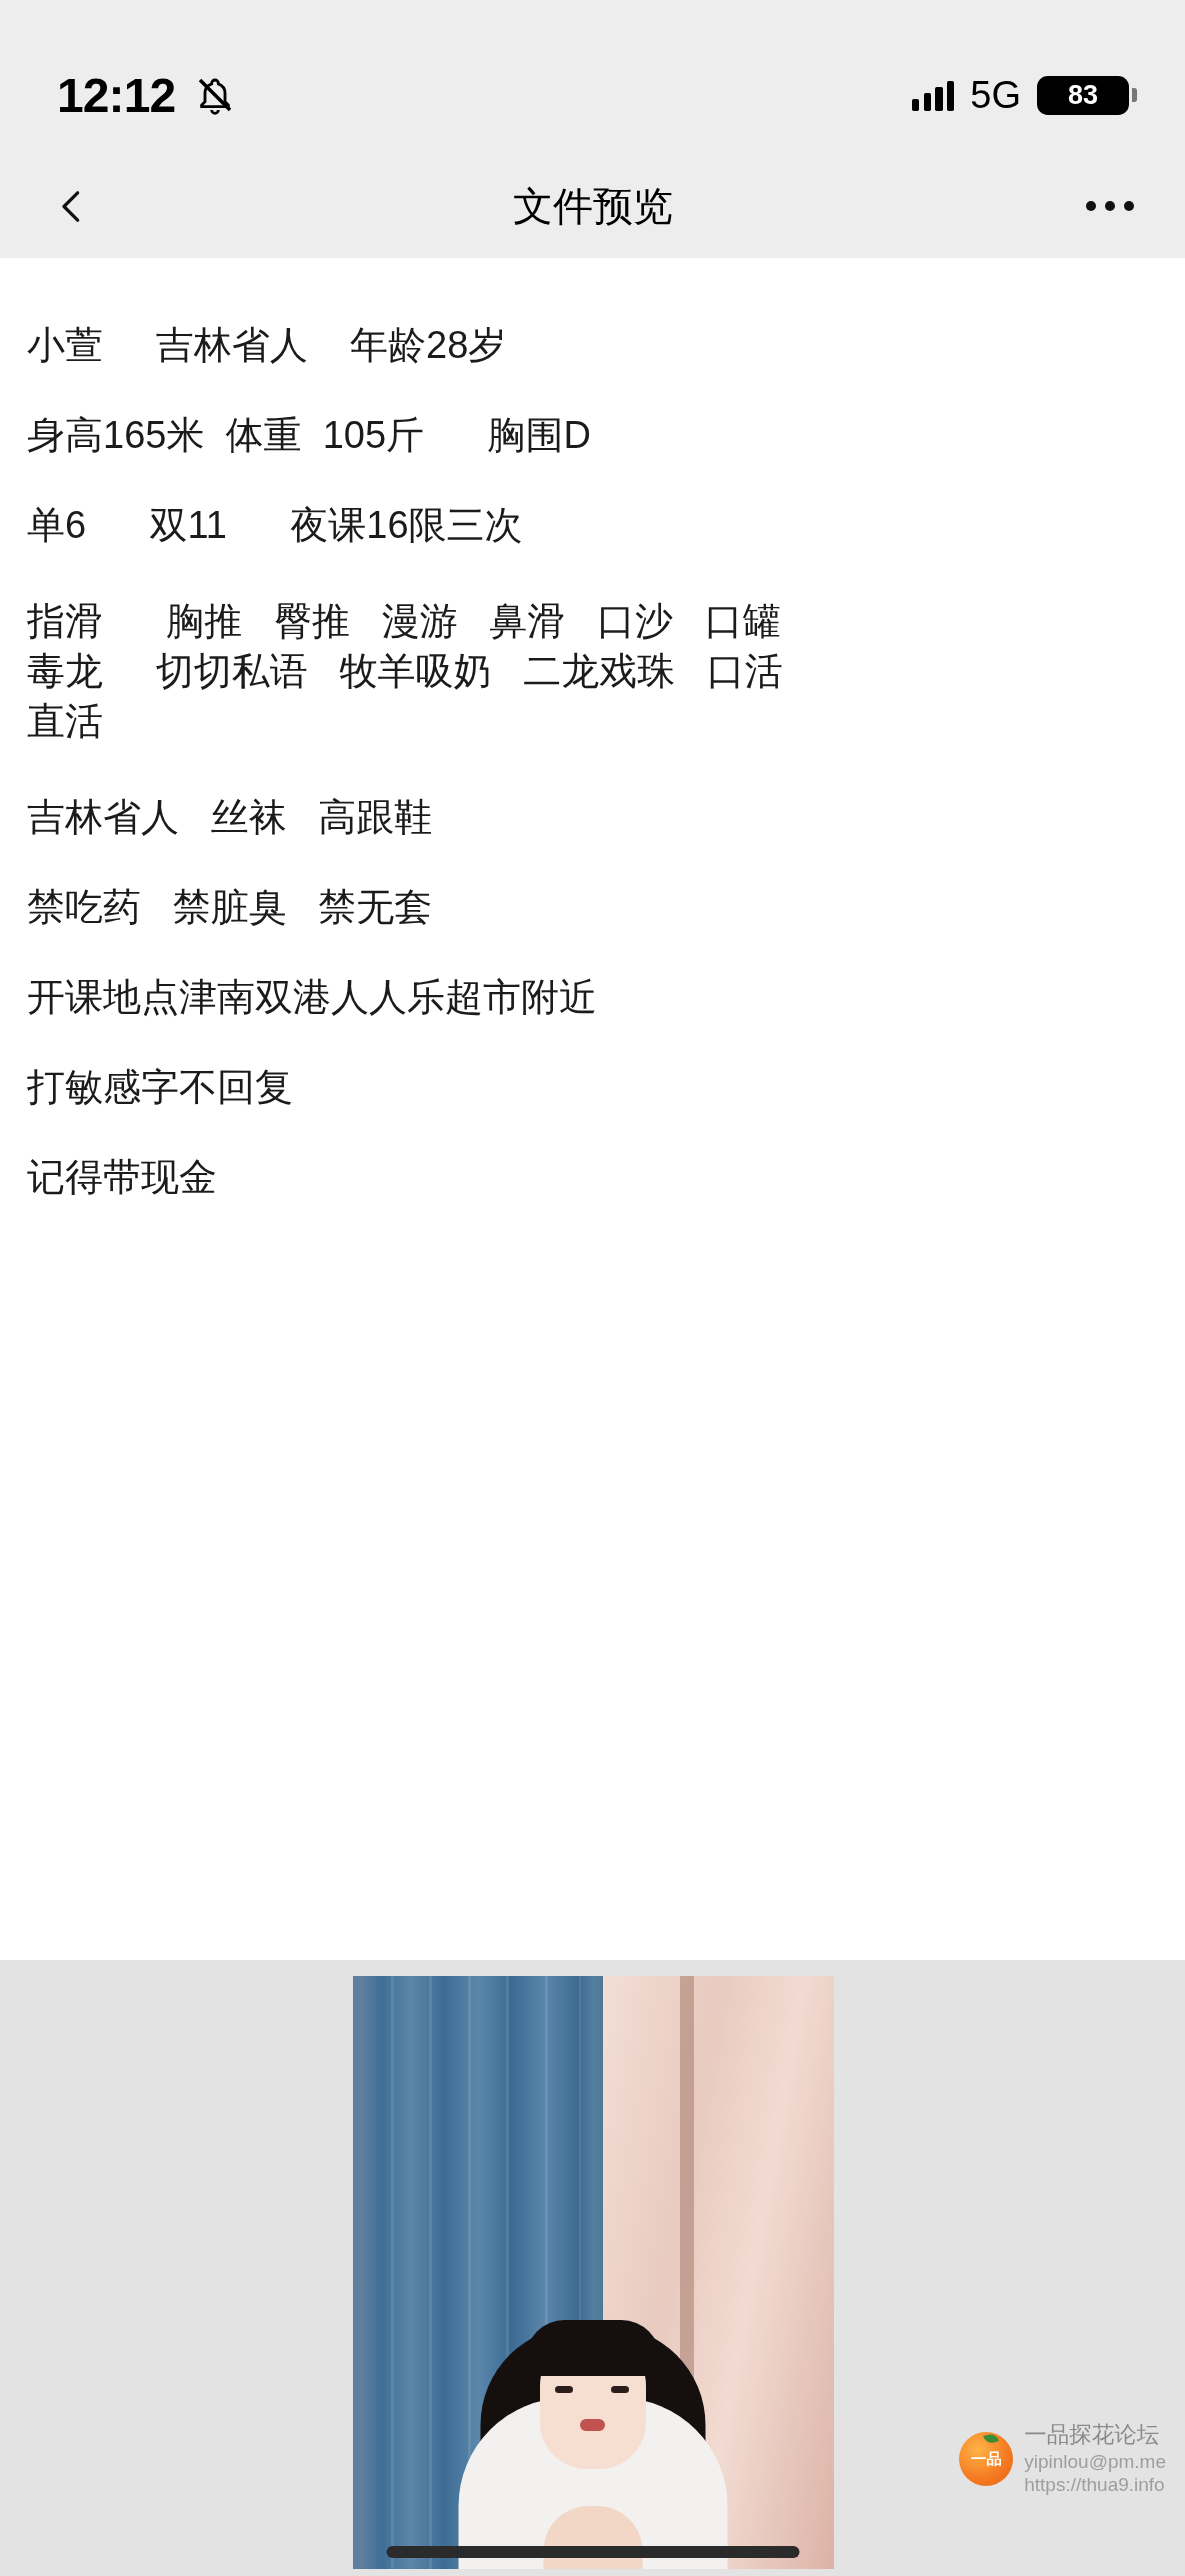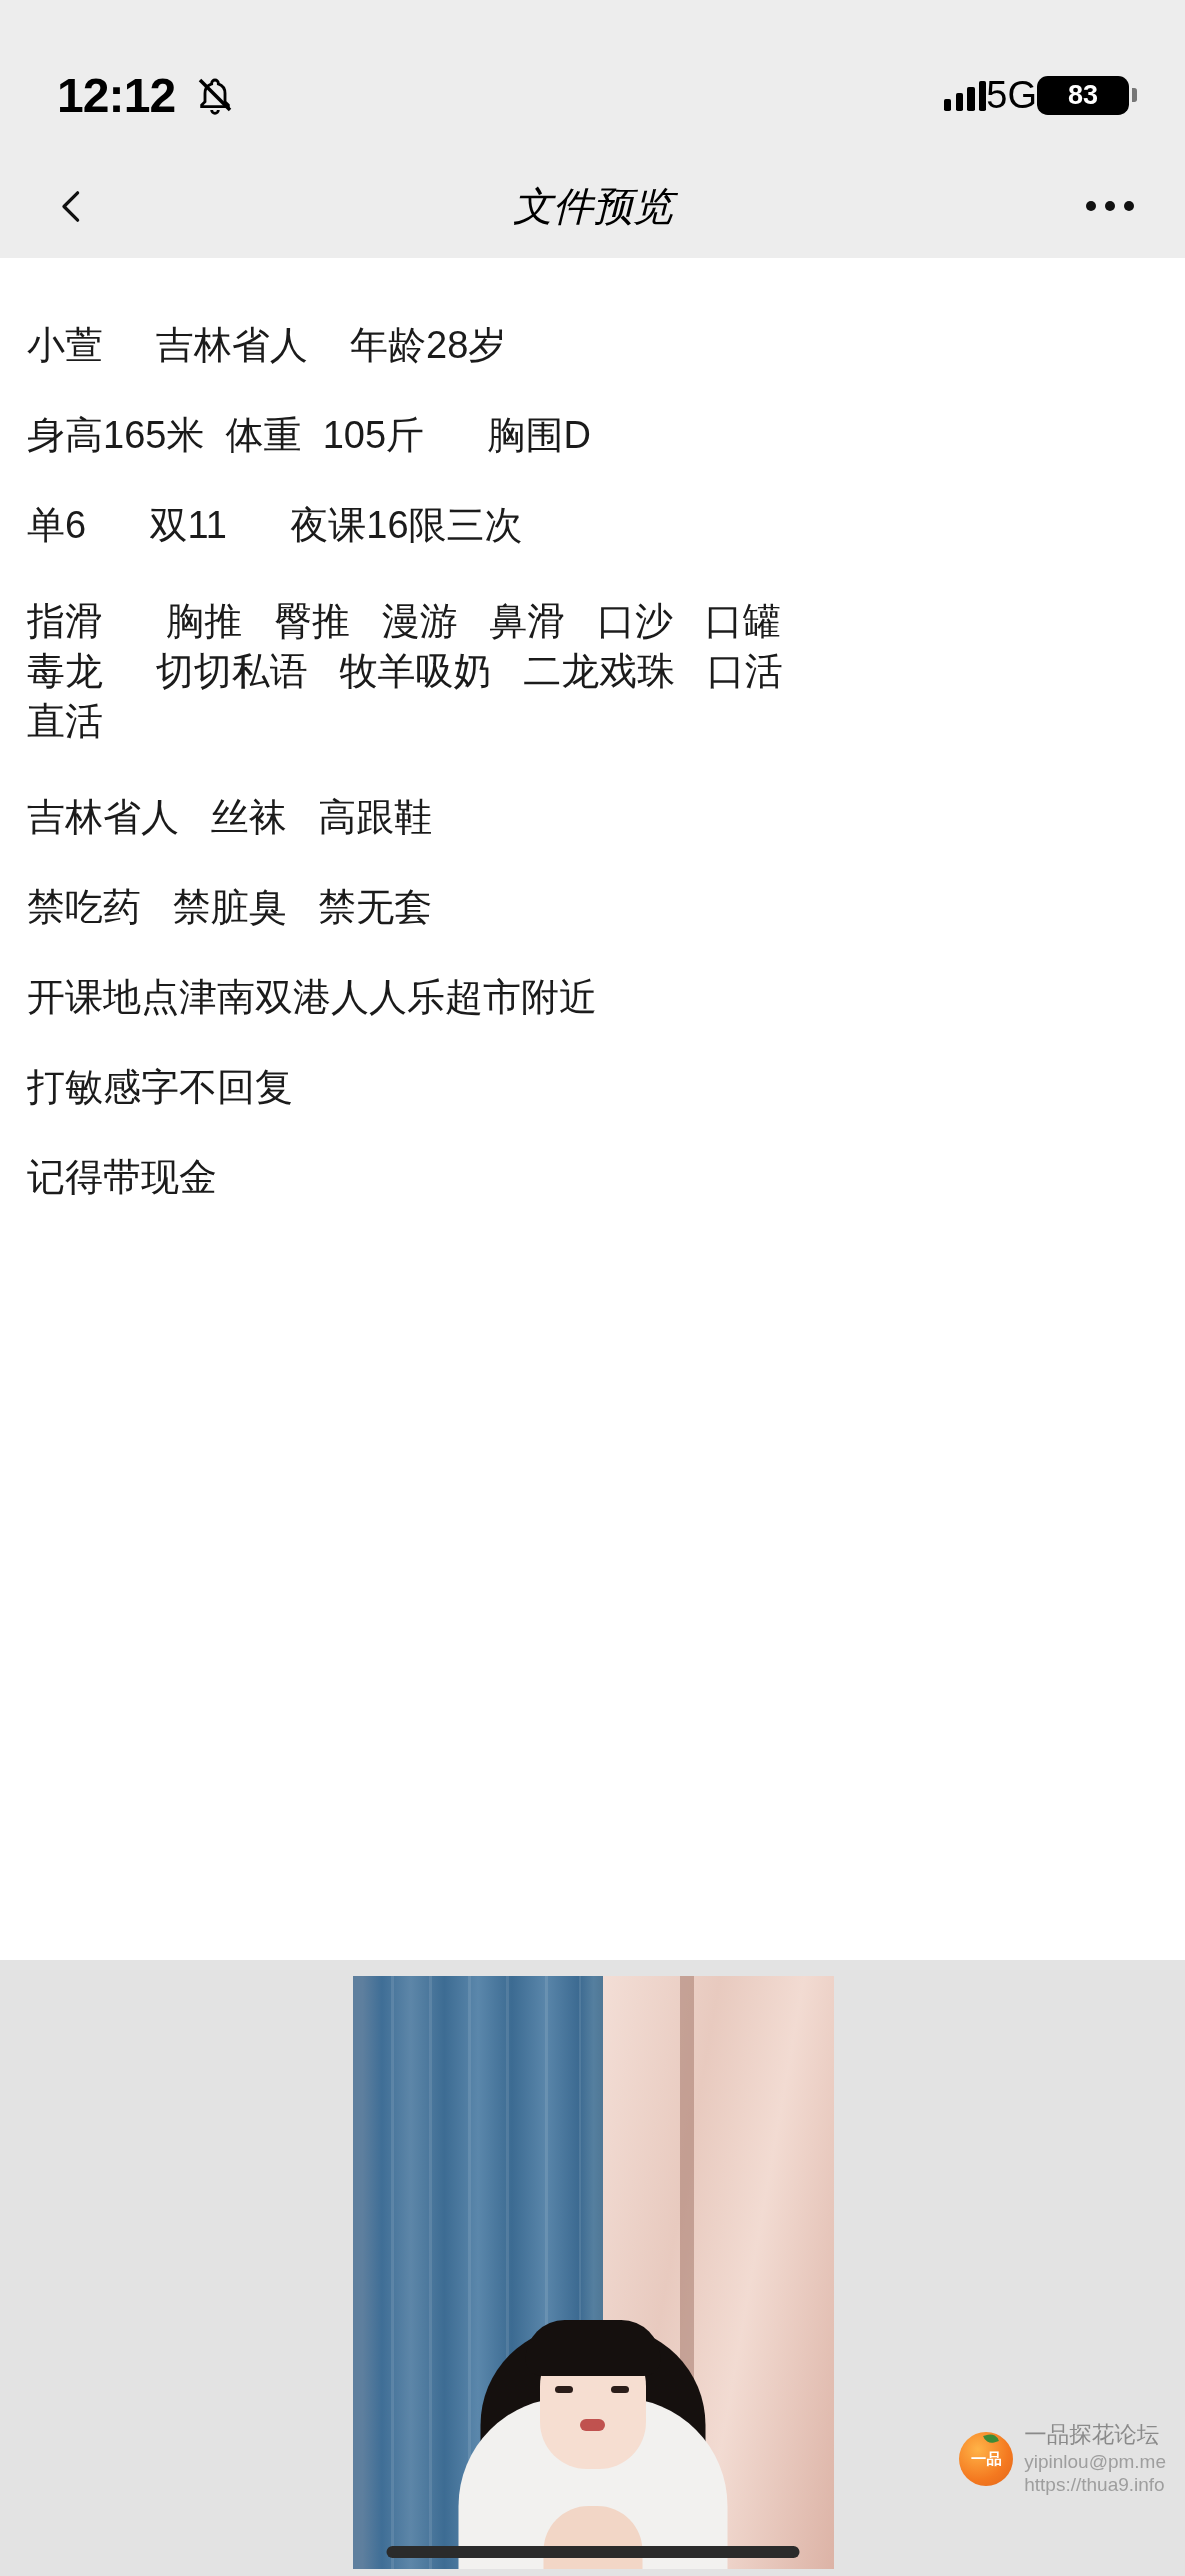--- a/index.html
+++ b/index.html
@@ -37,21 +37,21 @@
   .status-time {
     font-size: 48px;
     font-weight: bold;
     color: #000;
     letter-spacing: -0.9px;
   }
   .mute-icon { width: 40px; height: 40px; display:block; }
   .status-right {
     display: flex;
     align-items: center;
-    gap: 0;
+    gap: 16px;
   }
   .signal-bars {
     display: flex;
     align-items: flex-end;
     gap: 4.5px;
     height: 32px;
   }
   .signal-bars i {
     display: block;
     width: 7.2px;
@@ -98,21 +98,20 @@
   
   .nav-bar {
     height: 104px;
     flex: 0 0 104px;
     background: #ededed;
     display: flex;
     align-items: center;
     justify-content: space-between;
     padding: 0 52px;
     position: relative;
-    font-style: italic;
   }
   .back-icon {
     width: 41px;
     height: 41px;
     display: block;
   }
   .nav-title {
     position: absolute;
     left: 0;
     right: 0;

